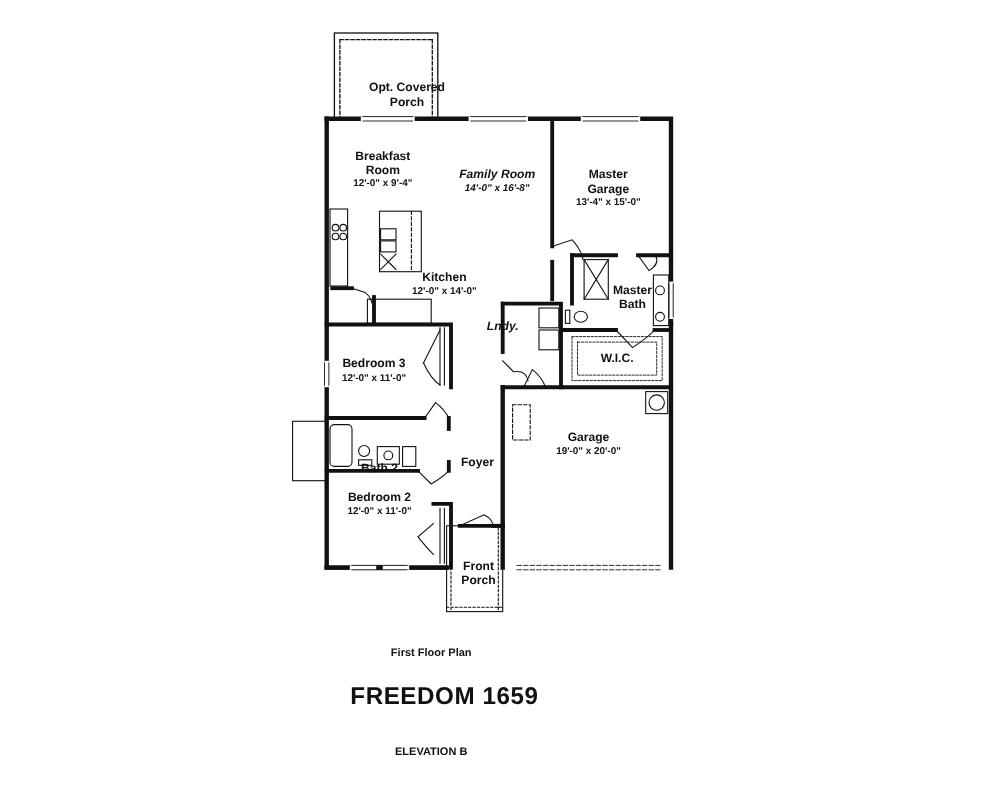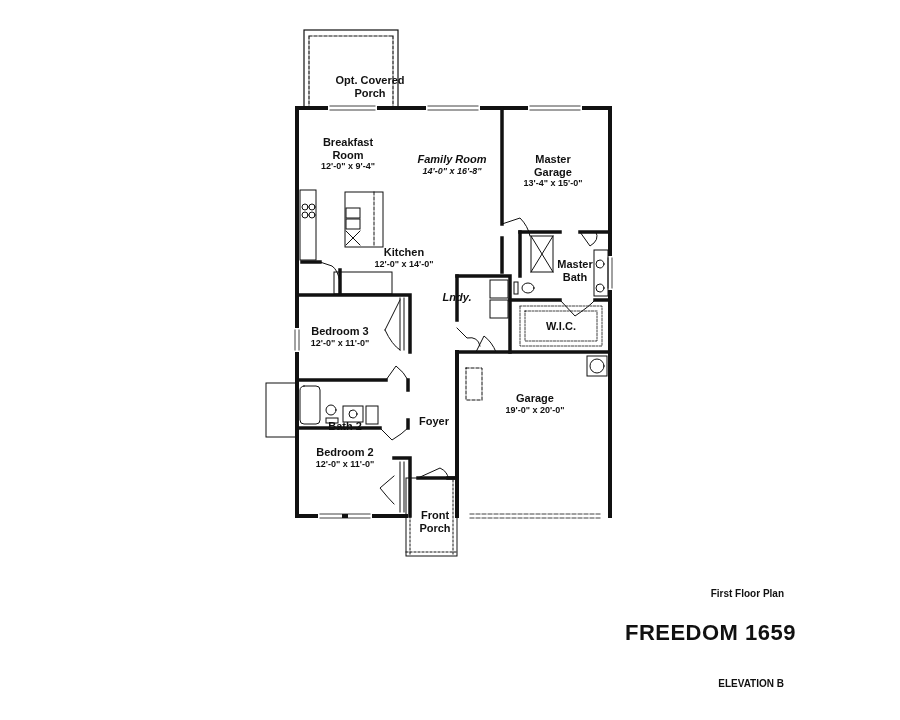--- a/index.html
+++ b/index.html
@@ -1,21 +1,21 @@
 <!DOCTYPE html>
 <html><head>
 <meta charset="utf-8">
 <style>
   html, body { margin: 0; padding: 0; background: #ffffff; }
   body { width: 900px; height: 720px; position: relative; overflow: hidden; font-family: "Liberation Sans", sans-serif; }
   #plan { position: absolute; left: 0; top: 0; }
   .lbl { position: absolute; text-align: center; color: #111; font-weight: bold; line-height: 1.15; transform: translateX(-50%); white-space: nowrap; }
   .lbl .name { font-size: 11px; display: block; }
   .lbl .dim { font-size: 9px; display: block; }
-  .caption { position: absolute; left: 0; width: 784px; text-align: right; font-weight: bold; color: #111; }
+  .caption { position: absolute; left: 0; width: 784px; text-align: center; font-weight: bold; color: #111; }
   #cap-sub { top: 588px; font-size: 10px; }
   #cap-title { top: 620px; font-size: 22px; letter-spacing: 0.5px; margin-left: 12px; }
   #cap-elev { top: 646px; font-size: 10px; margin-top: 32px; }
 </style>
 </head>
 <body>
 
 <svg id="plan" width="900" height="720" viewBox="0 0 900 720" xmlns="http://www.w3.org/2000/svg">
   <g fill="none" stroke="#111" stroke-linecap="square">
 

